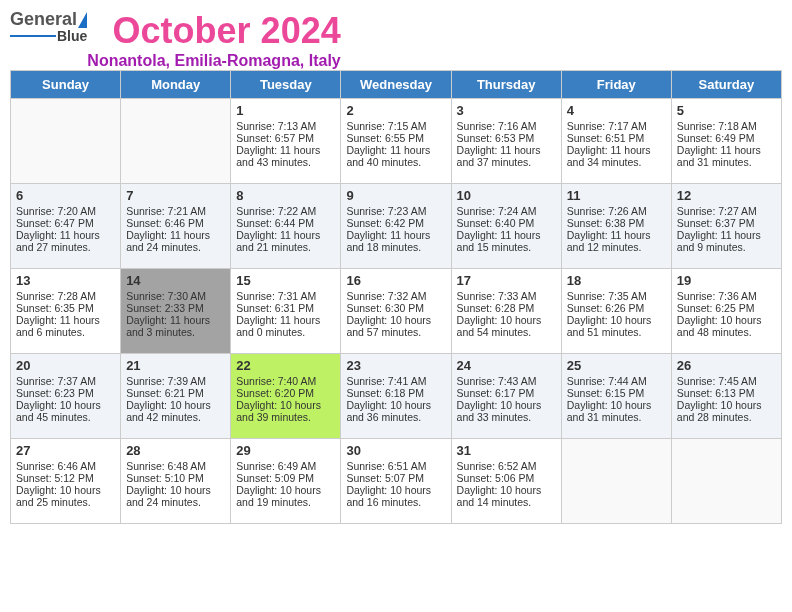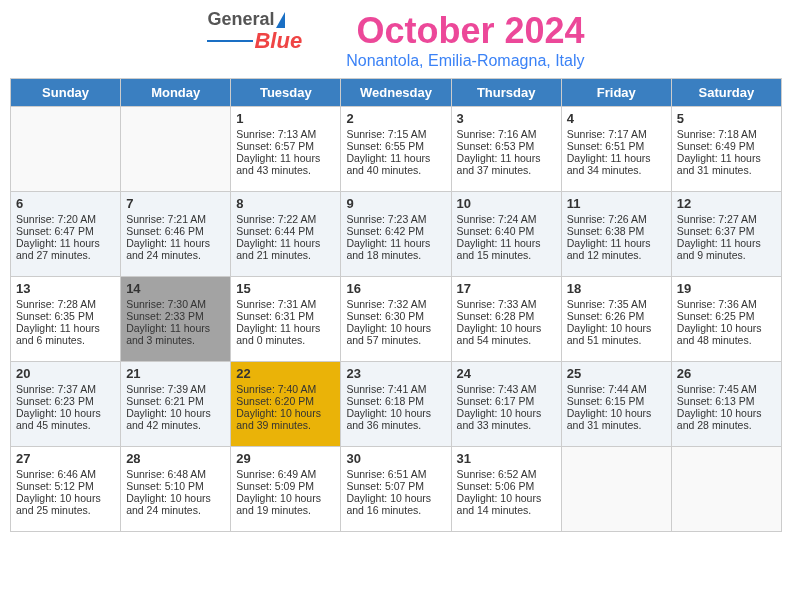--- a/index.html
+++ b/index.html
@@ -5,38 +5,36 @@
     * { box-sizing: border-box; margin: 0; padding: 0; }
     body {
       font-family: Arial, sans-serif;
       background: #fff;
       width: 792px;
       min-height: 612px;
       padding: 10px;
     }
     .header {
       display: flex;
-      justify-content: center;
+      justify-content: flex-start;
       align-items: flex-start;
-      margin-bottom: 8px;
-      gap: 44px;
     }
     .logo {
       display: flex;
       flex-direction: column;
       align-items: flex-start;
     }
     .logo-wrapper {
       display: flex;
       align-items: center;
       gap: 2px;
     }
     .title-section { text-align: right; }
     .month-title { font-size: 36px; font-weight: bold; color: #ec4899; }
-    .location-title { font-size: 16px; color: #3b82f6; }
+    .location-title { font-size: 16px; color: #a21caf; font-weight: bold; }
     .calendar {
       width: 100%;
       border-collapse: collapse;
     }
     .calendar th {
       background: #3a7fc1;
       color: white;
       text-align: center;
       padding: 6px 4px;
       font-size: 13px;
@@ -71,21 +69,21 @@
     <div class="logo-wrapper">
       <div style="display:flex; flex-direction:column; align-items:flex-start;">
         <div style="display:flex; align-items:flex-end; line-height:1;">
           <span style="font-size:18px; font-weight:bold; color:#555;">General</span>
           <div style="display:flex; flex-direction:column; align-items:flex-end; margin-left:1px;">
             <div style="width:0; height:0; border-left:9px solid transparent; border-bottom:16px solid #1a6fc4; margin-bottom:0;"></div>
           </div>
         </div>
         <div style="display:flex; align-items:center; gap:0;">
           <div style="width:46px; height:2.5px; background:#1a6fc4;"></div>
-          <span style="font-size:22px; font-weight:bold; color:#ef4444; margin-left:1px;font-style:italic;">Blue</span>
+          <span style="font-size:14px; font-weight:bold; color:#404040; margin-left:1px;">Blue</span>
         </div>
       </div>
     </div>
   </div>
   <div class="title-section">
     <div class="month-title">October 2024</div>
     <div class="location-title">Nonantola, Emilia-Romagna, Italy</div>
   </div>
 </div>
 
@@ -230,21 +228,21 @@
           <div>Sunrise: 7:37 AM</div>
           <div>Sunset: 6:23 PM</div>
           <div>Daylight: 10 hours and 45 minutes.</div>
         </td>
         <td style="background: rgb(240, 244, 248);">
           <span class="day-num">21</span>
           <div>Sunrise: 7:39 AM</div>
           <div>Sunset: 6:21 PM</div>
           <div>Daylight: 10 hours and 42 minutes.</div>
         </td>
-        <td style="background: #eab308;">
+        <td style="background: #bef264;">
           <span class="day-num">22</span>
           <div>Sunrise: 7:40 AM</div>
           <div>Sunset: 6:20 PM</div>
           <div>Daylight: 10 hours and 39 minutes.</div>
         </td>
         <td style="background: rgb(240, 244, 248);">
           <span class="day-num">23</span>
           <div>Sunrise: 7:41 AM</div>
           <div>Sunset: 6:18 PM</div>
           <div>Daylight: 10 hours and 36 minutes.</div>

